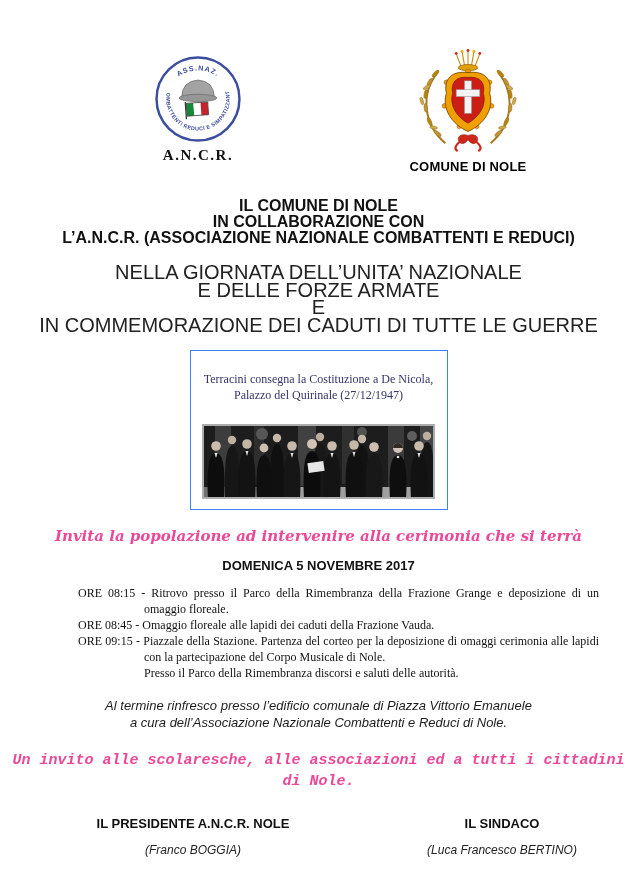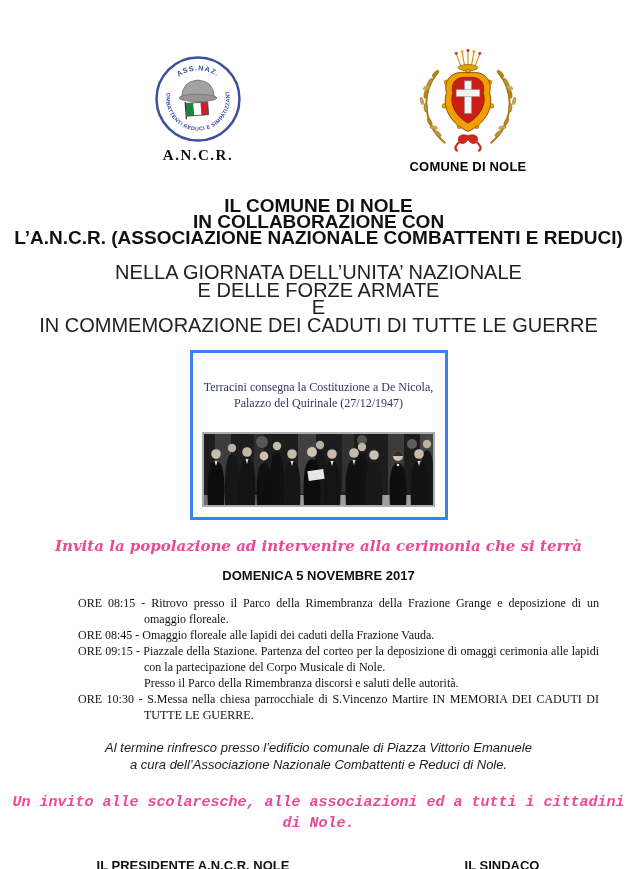--- a/index.html
+++ b/index.html
@@ -9,25 +9,25 @@
     font-family:"Liberation Sans", sans-serif; color:#1a1a1a;
   }
   .header { position:relative; height:198px; }
   .ancr-block { position:absolute; left:146px; top:56px; width:104px; text-align:center; }
   .ancr-label { margin-top:5px; font-family:"Liberation Serif", serif; font-weight:bold;
                 font-size:15px; letter-spacing:1.5px; color:#111; }
   .crest-block { position:absolute; left:406px; top:46px; width:124px; text-align:center; }
   .crest-label { margin-top:1px; font-weight:bold; font-size:13px; letter-spacing:0.2px; color:#000; }
   svg { display:block; margin:0 auto; }
 
-  .title-block { text-align:center; font-weight:bold; font-size:19px; line-height:16px; color:#111; }
+  .title-block { text-align:center; font-weight:bold; font-size:16px; line-height:16px; color:#111; }
   .subtitle-block { margin-top:18px; text-align:center; font-size:20px; line-height:17.5px; color:#222; }
 
-  .photo-box { margin:16px auto 16px; width:258px; border:3px solid #3b82f6;
-               padding:26px 6px 10px; text-align:center; }
+  .photo-box { margin:16px auto 16px; width:258px; border:1px solid #3b82f6;
+               padding:20px 6px 10px; text-align:center; }
   .photo-caption { font-family:"Liberation Serif", serif; font-size:12px; line-height:16px;
                    color:#333366; }
   .photo-wrap { margin:21px auto 0; width:233px; height:75px; }
 
   .script-line { margin-top:15px; text-align:center;
                  font-family:"DejaVu Serif", serif; font-style:italic; font-weight:bold;
                  font-size:15px; line-height:21px; color:#ec4899; }
   .date-heading { margin-top:11px; text-align:center; font-weight:bold; font-size:13px; color:#111; }
 
   .schedule { margin:12px 38px 0 78px; font-family:"Liberation Serif", serif;
@@ -253,21 +253,20 @@
   <div>Invita la popolazione ad intervenire alla cerimonia che si terrà</div>
 </div>
 
 <div class="date-heading">DOMENICA 5 NOVEMBRE 2017</div>
 
 <div class="schedule">
   <p class="sched-item"><span class="sched-time">ORE 08:15 -</span> <span>Ritrovo presso il Parco della Rimembranza della Frazione Grange e deposizione di un omaggio floreale.</span></p>
   <p class="sched-item"><span class="sched-time">ORE 08:45 -</span> <span>Omaggio floreale alle lapidi dei caduti della Frazione Vauda.</span></p>
   <p class="sched-item"><span class="sched-time">ORE 09:15 -</span> <span>Piazzale della Stazione. Partenza del corteo per la deposizione di omaggi cerimonia alle lapidi con la partecipazione del Corpo Musicale di Nole.</span></p>
   <p class="sched-cont"><span>Presso il Parco della Rimembranza discorsi e saluti delle autorità.</span></p>
-  <p class="sched-item"><span class="sched-time">ORE 10:30 -</span> <span>S.Messa nella chiesa parrocchiale di S.Vincenzo Martire IN MEMORIA DEI CADUTI DI TUTTE LE GUERRE.</span></p>
 </div>
 
 <div class="closing-block">
   <div>Al termine rinfresco presso l’edificio comunale di Piazza Vittorio Emanuele</div>
   <div>a cura dell’Associazione Nazionale Combattenti e Reduci di Nole.</div>
 </div>
 
 <div class="script-line invite-all">Un invito alle scolaresche, alle associazioni ed a tutti i cittadini di Nole.</div>
 
 <div class="signatures">

